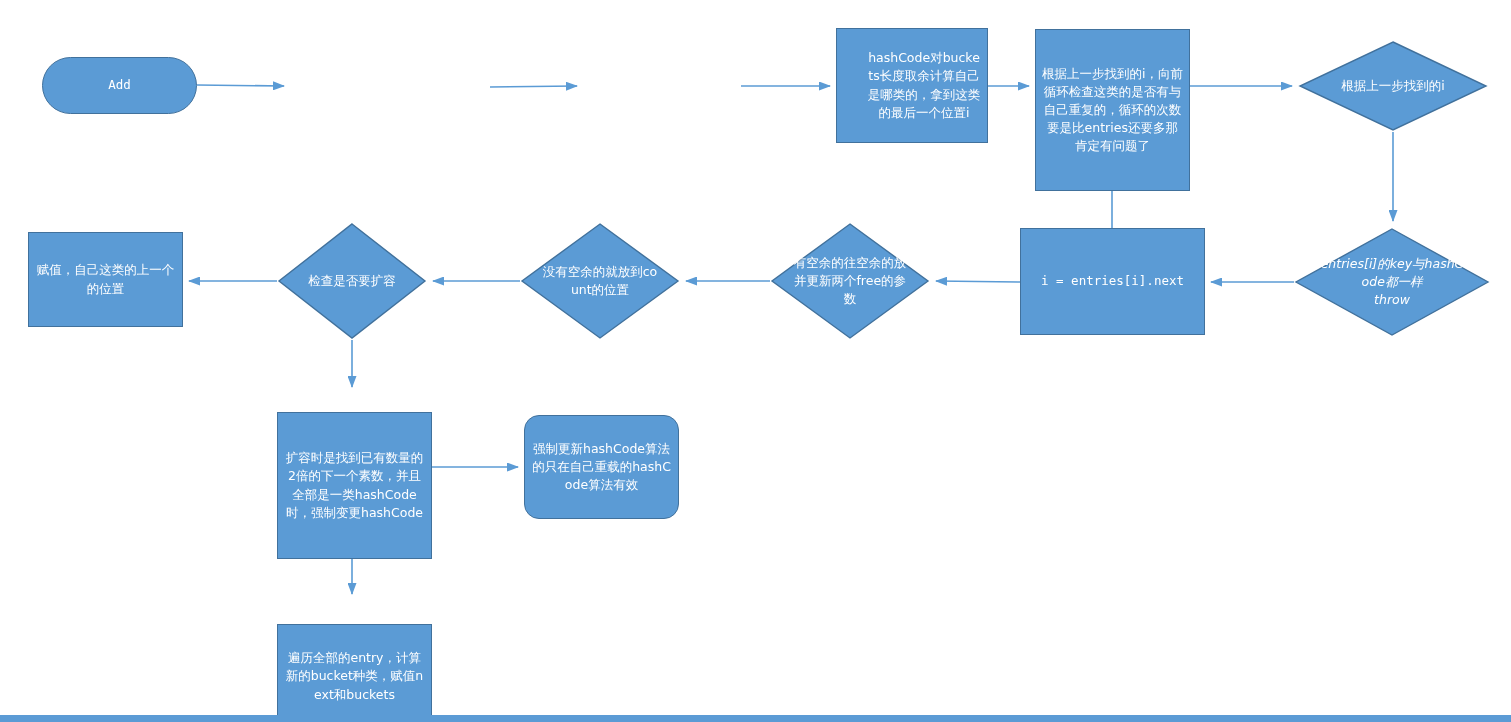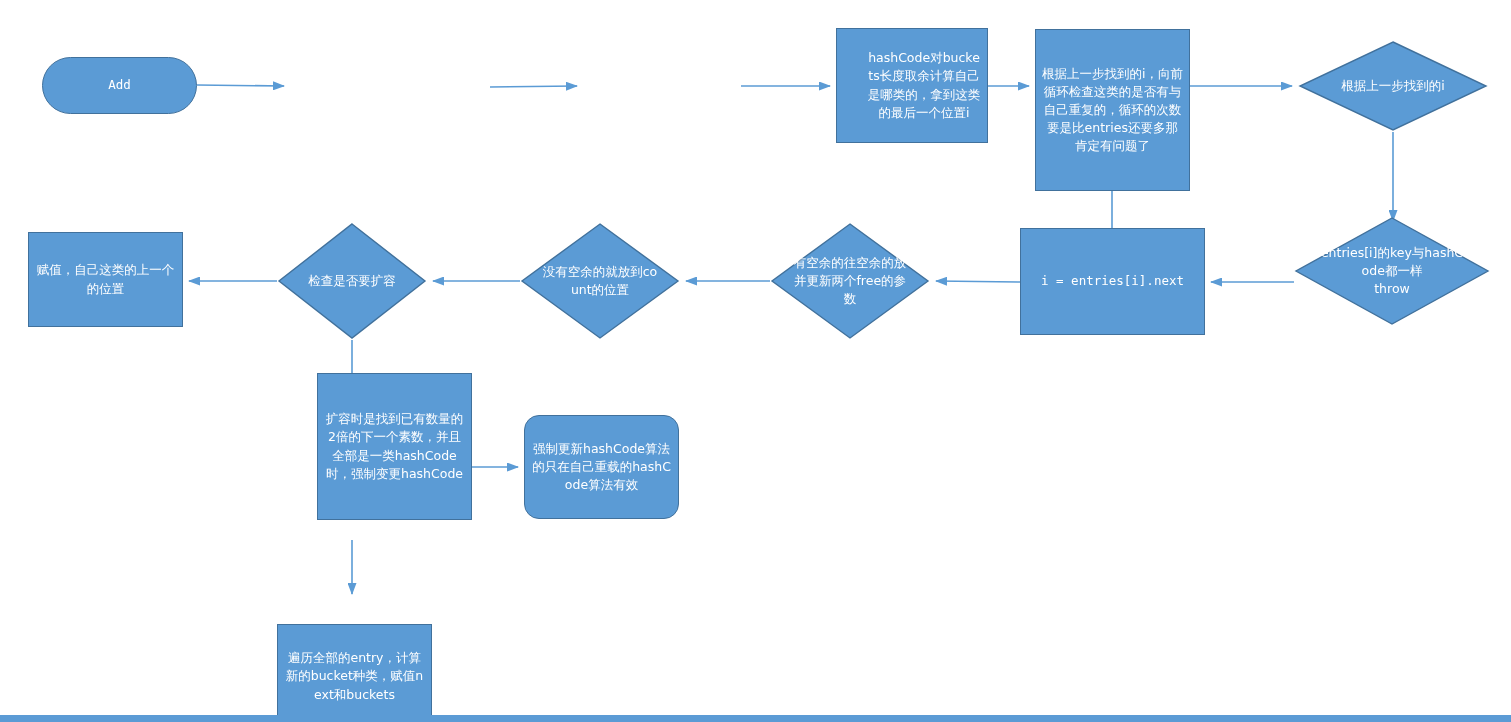--- a/index.html
+++ b/index.html
@@ -136,29 +136,29 @@
     <span class="label mono">i = entries[i].next</span>
   </div>
 
   <div class="node diamond" style="left:770px; top:222px; width:160px; height:118px;">
     <svg class="shape-svg" viewBox="0 0 160 118" preserveAspectRatio="none">
       <polygon points="80,2 158,59 80,116 2,59"></polygon>
     </svg>
     <span class="label">有空余的往空余的放并更新两个free的参数</span>
   </div>
 
-  <div class="node diamond" style="left:1294px; top:216px; width:196px; height:110px;">
+  <div class="node diamond" style="left:1294px; top:227px; width:196px; height:110px;font-style:italic;">
     <svg class="shape-svg" viewBox="0 0 196 110" preserveAspectRatio="none">
       <polygon points="98,2 194,55 98,108 2,55"></polygon>
     </svg>
     <span class="label">entries[i]的key与hashCode都一样
 throw</span>
   </div>
 
-  <div class="node process" style="left:277px; top:373px; width:155px; height:147px;margin-left:40px;">
+  <div class="node process" style="left:277px; top:412px; width:155px; height:147px;">
     <span class="label">扩容时是找到已有数量的2倍的下一个素数，并且全部是一类hashCode时，强制变更hashCode</span>
   </div>
 
   <div class="node process" style="left:524px; top:415px; width:155px; height:104px;border-radius:15px;">
     <span class="label">强制更新hashCode算法的只在自己重载的hashCode算法有效</span>
   </div>
 
   <div class="node process" style="left:277px; top:600px; width:155px; height:105px;margin-top:24px;">
     <span class="label">遍历全部的entry，计算新的bucket种类，赋值next和buckets</span>
   </div>

